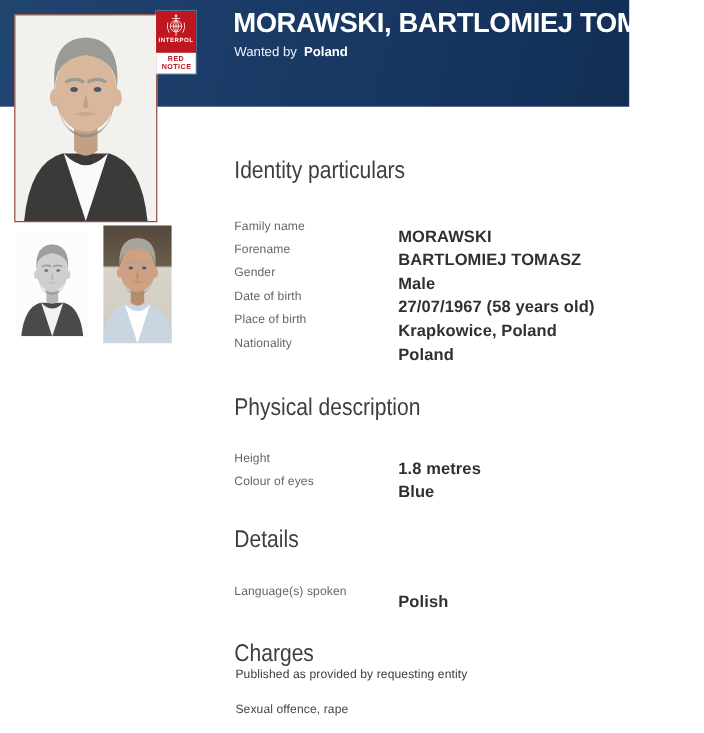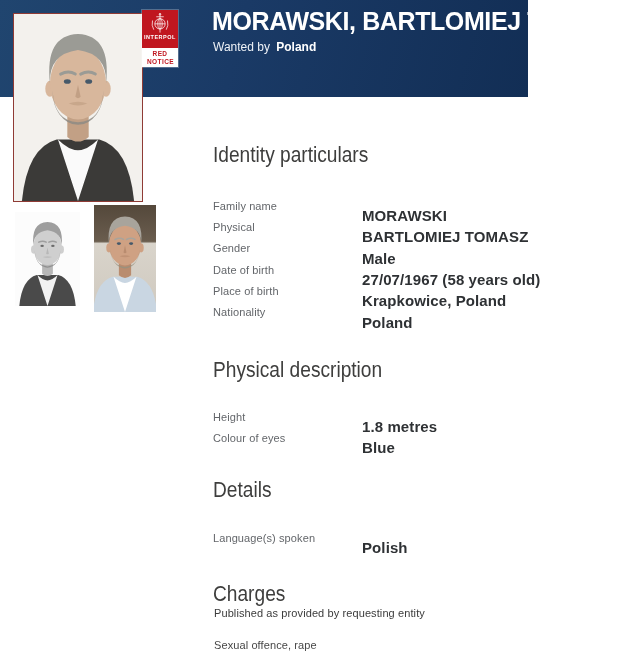--- a/index.html
+++ b/index.html
@@ -3,21 +3,21 @@
 <meta charset="utf-8">
 <style>
   html,body{margin:0;padding:0;background:#ffffff;}
   .page{
     position:relative;width:640px;height:666px;overflow:hidden;
     background:#ffffff;font-family:"Liberation Sans",sans-serif;
     -webkit-font-smoothing:antialiased;
   }
   
   .banner{
-    position:absolute;left:0;top:0;width:528px;height:97px;
+    position:absolute;left:0;top:0;width:572px;height:97px;
     background:linear-gradient(105deg,#20456f 0%,#1a3a66 45%,#122e55 100%);
   }
   .banner h1{
     position:absolute;left:212px;top:7px;margin:0;
     font-size:25px;line-height:28px;font-weight:bold;color:#ffffff;
     letter-spacing:-0.4px;white-space:nowrap;
   }
   .wanted-line{
     position:absolute;left:213px;top:40px;
     font-size:12px;line-height:15px;color:#eef2f7;white-space:nowrap;
@@ -162,21 +162,21 @@
       </svg>
   </figure>
 
   <h2 class="section-heading" id="h-identity">Identity particulars</h2>
   <div class="rows" id="rows-identity">
     <div class="row">
       <span class="lbl">Family name</span>
       <span class="val">MORAWSKI</span>
     </div>
     <div class="row">
-      <span class="lbl">Physical</span>
+      <span class="lbl">Forename</span>
       <span class="val">BARTLOMIEJ TOMASZ</span>
     </div>
     <div class="row">
       <span class="lbl">Gender</span>
       <span class="val">Male</span>
     </div>
     <div class="row">
       <span class="lbl">Date of birth</span>
       <span class="val">27/07/1967 (58 years old)</span>
     </div>

